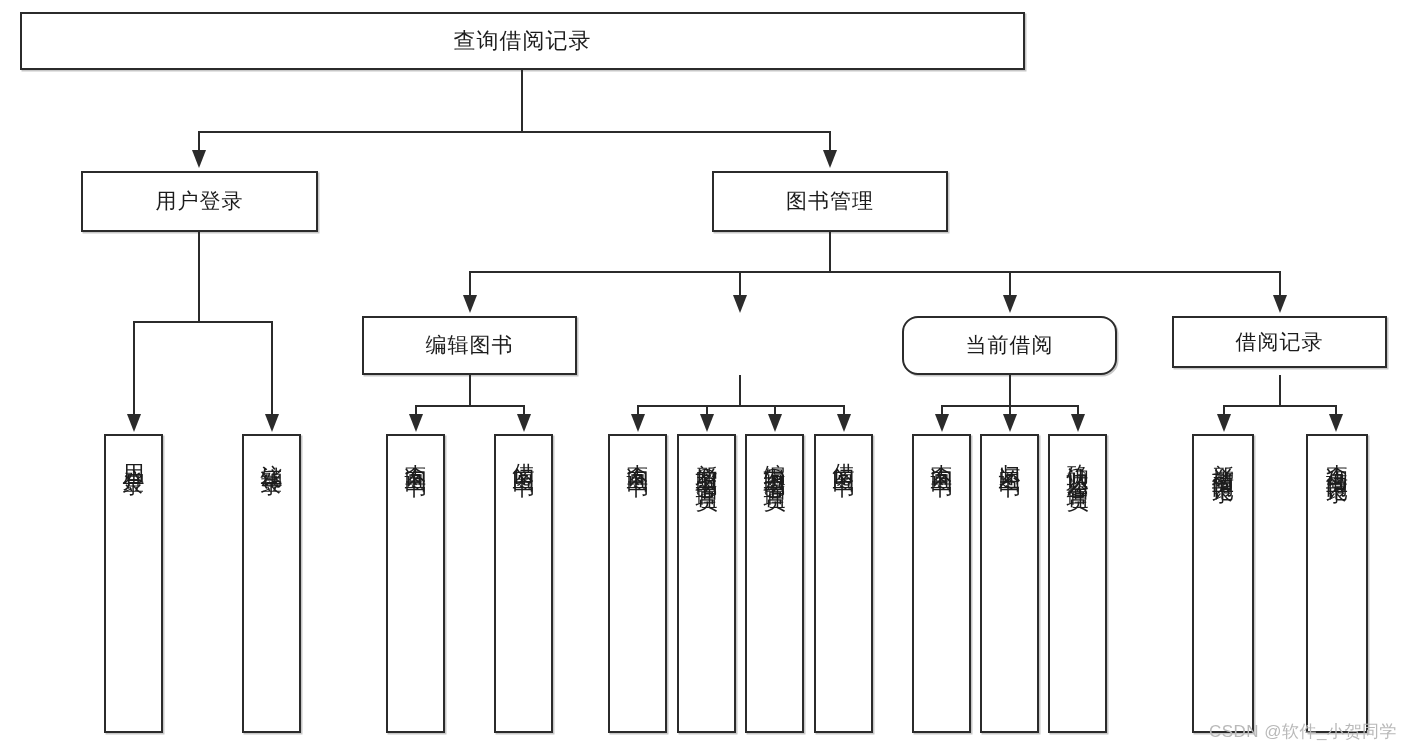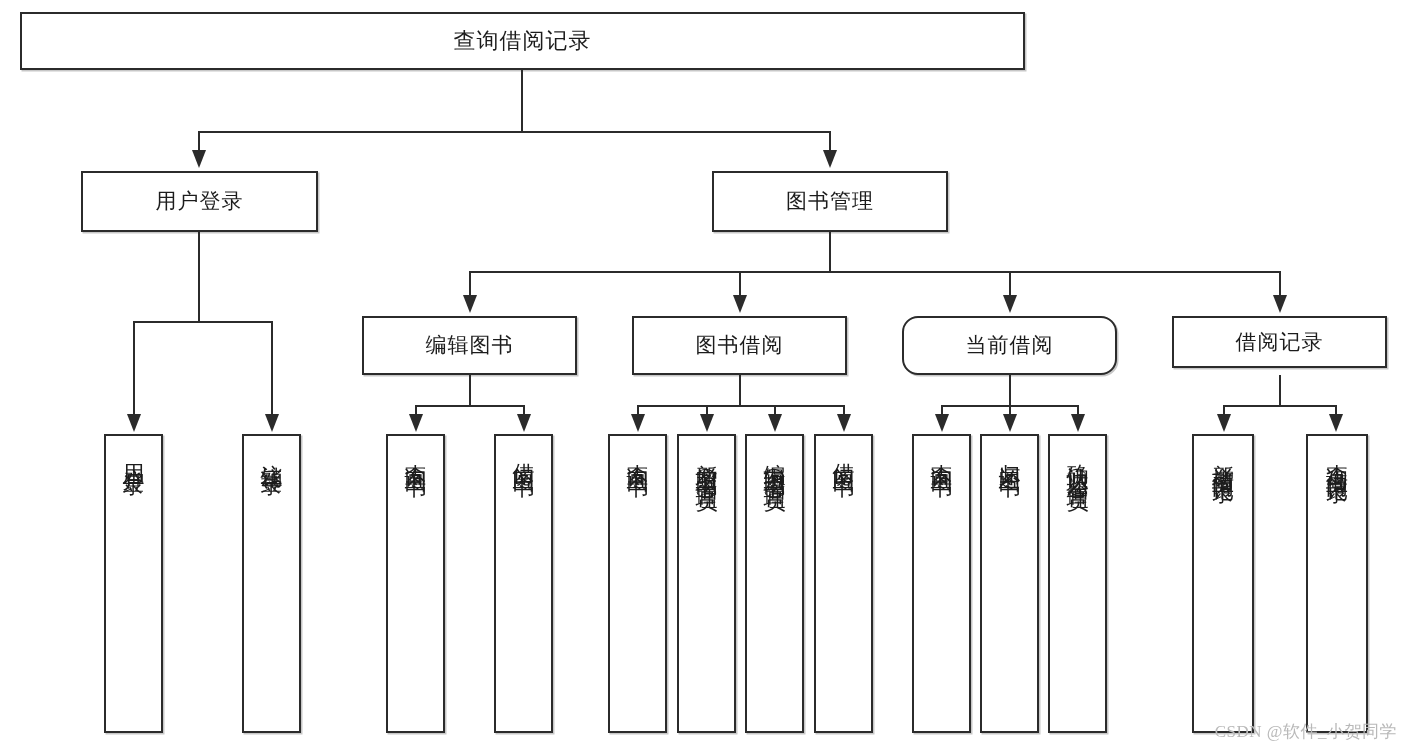--- a/index.html
+++ b/index.html
@@ -79,21 +79,21 @@
   
   #watermark {
     position: absolute;
     right: 8px;
     bottom: 4px;
     font-size: 17px;
     color: #b9b9b9;
     letter-spacing: 0.5px;
     white-space: nowrap;
     pointer-events: none;
-    font-family: Liberation Serif, serif;
+    font-family: Liberation Sans, sans-serif;
   }
 </style>
 </head>
 <body>
 
 <div id="canvas">
 
   <div class="node root" style="left:20px; top:12px; width:1005px; height:58px;">
     <span class="label">查询借阅记录</span>
   </div>
@@ -130,23 +130,20 @@
   <div class="arrow" style="left:733px; top:295px;"></div>
 
   <div class="vline" style="left:1009px; top:271px; width:2px; height:26px;"></div>
   <div class="arrow" style="left:1003px; top:295px;"></div>
 
   <div class="vline" style="left:1279px; top:271px; width:2px; height:26px;"></div>
   <div class="arrow" style="left:1273px; top:295px;"></div>
 
   <div class="node lvl3" style="left:362px; top:316px; width:215px; height:59px;">
     <span class="label">编辑图书</span>
-  </div>
-  <div class="node lvl3" style="left:632px; top:316px; width:215px; height:59px;">
-    <span class="label">图书借阅</span>
   </div>
   <div class="node lvl3" style="left:902px; top:316px; width:215px; height:59px;border-radius:16px;">
     <span class="label">当前借阅</span>
   </div>
   <div class="node lvl3" style="left:1172px; top:316px; width:215px; height:52px;font-family:Liberation Serif, serif;">
     <span class="label">借阅记录</span>
   </div>
 
   <div class="vline" style="left:469px; top:375px; width:2px; height:31px;"></div>
   <div class="hline" style="left:415px; top:405px; width:110px; height:2px;"></div>

